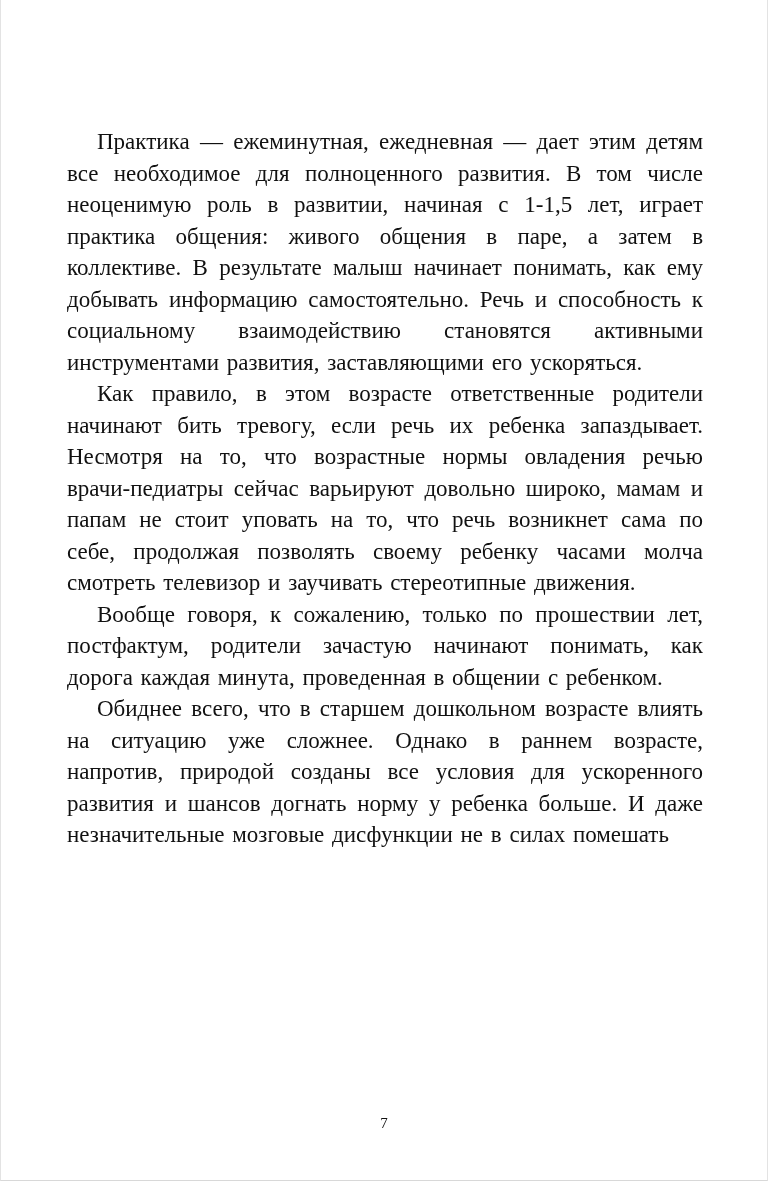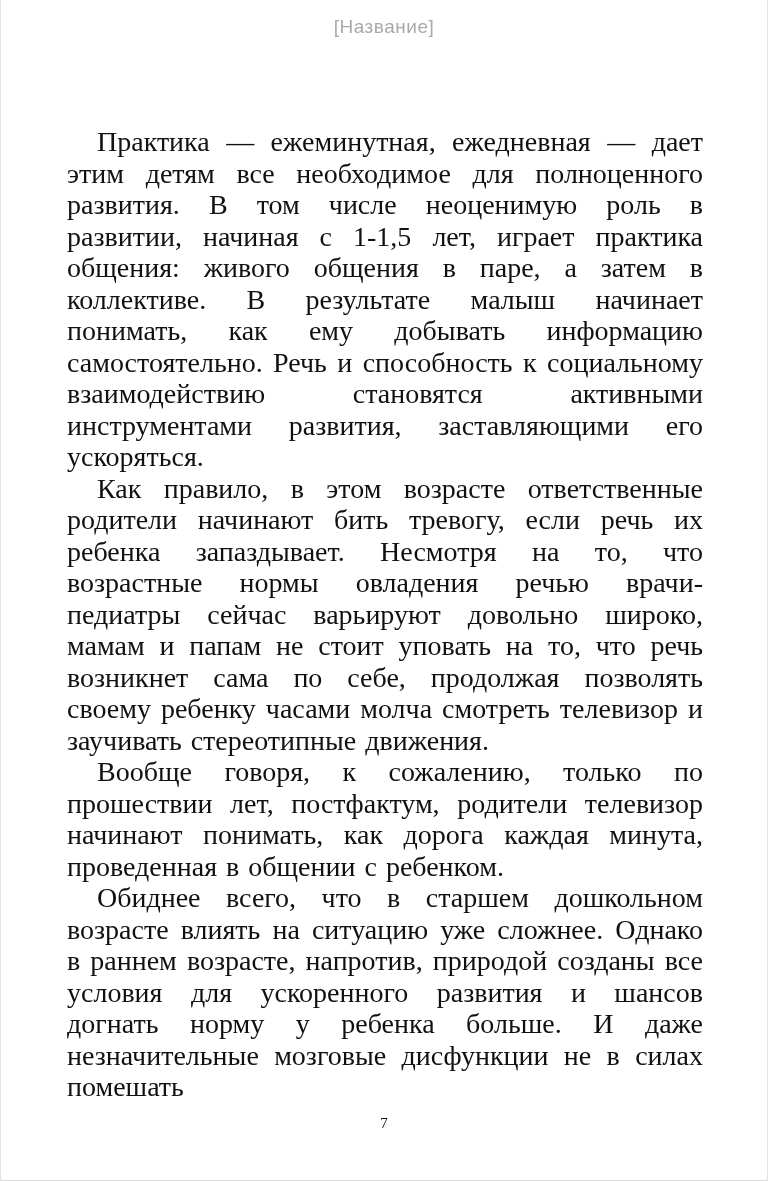--- a/index.html
+++ b/index.html
@@ -29,21 +29,21 @@
     font-family: "Liberation Sans", sans-serif;
     font-size: 19px;
     color: #a9a9a9;
     letter-spacing: 0.5px;
   }
   .page-body {
     position: absolute;
     top: 126px;
     left: 66px;
     width: 636px;
-    font-size: 28px;
+    font-size: 23px;
     line-height: 31.5px;
     text-align: justify;
     text-justify: inter-word;
   }
   .page-body p {
     margin: 0;
     text-indent: 30px;
     word-spacing: 2px;
   }
   .page-number {
@@ -55,24 +55,23 @@
     font-family: "Liberation Serif", serif;
     font-size: 15px;
     color: #111111;
   }
 </style>
 </head>
 <body>
 
 <div class="page">
 
-  <div class="running-header">[Название]</div>
 
   <div class="page-body">
     <p>Практика — ежеминутная, ежедневная — дает этим детям все необходимое для полноценного развития. В том числе неоценимую роль в развитии, начиная с 1-1,5 лет, играет практика общения: живого общения в паре, а затем в коллективе. В результате малыш начинает понимать, как ему добывать информацию самостоятельно. Речь и способность к социальному взаимодействию становятся активными инструментами развития, заставляющими его ускоряться.</p>
     <p>Как правило, в этом возрасте ответственные родители начинают бить тревогу, если речь их ребенка запаздывает. Несмотря на то, что возрастные нормы овладения речью врачи-педиатры сейчас варьируют довольно широко, мамам и папам не стоит уповать на то, что речь возникнет сама по себе, продолжая позволять своему ребенку часами молча смотреть телевизор и заучивать стереотипные движения.</p>
-    <p>Вообще говоря, к сожалению, только по прошествии лет, постфактум, родители телевизор начинают понимать, как дорога каждая минута, проведенная в общении с ребенком.</p>
+    <p>Вообще говоря, к сожалению, только по прошествии лет, постфактум, родители зачастую начинают понимать, как дорога каждая минута, проведенная в общении с ребенком.</p>
     <p>Обиднее всего, что в старшем дошкольном возрасте влиять на ситуацию уже сложнее. Однако в раннем возрасте, напротив, природой созданы все условия для ускоренного развития и шансов догнать норму у ребенка больше. И даже незначительные мозговые дисфункции не в силах помешать</p>
   </div>
 
   <div class="page-number">7</div>
 
 </div>
 
 </body></html>

